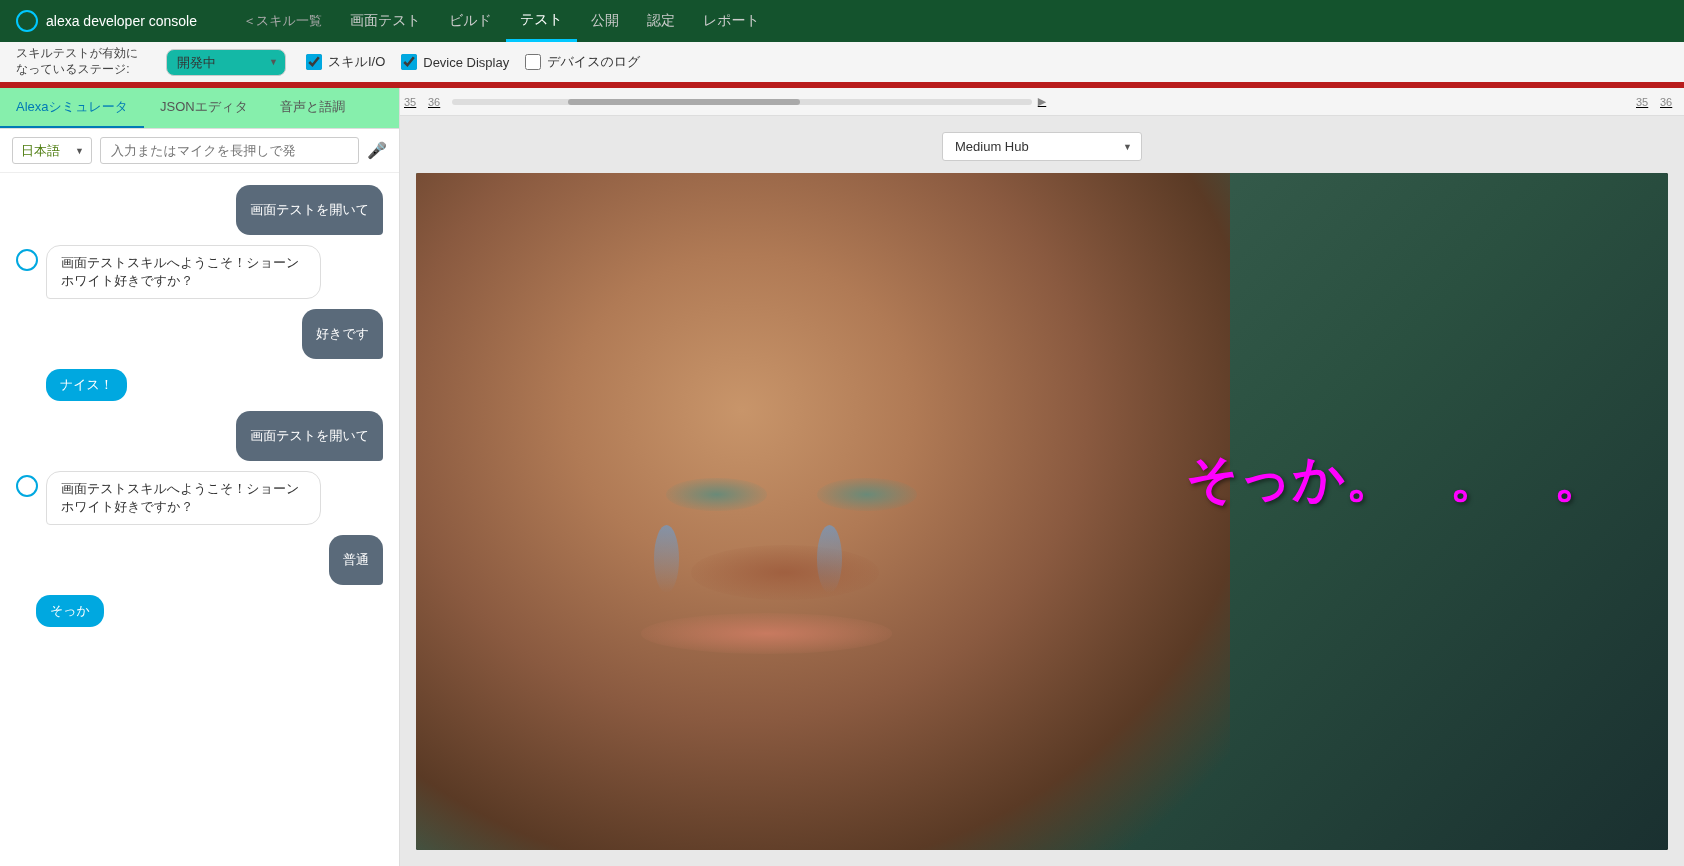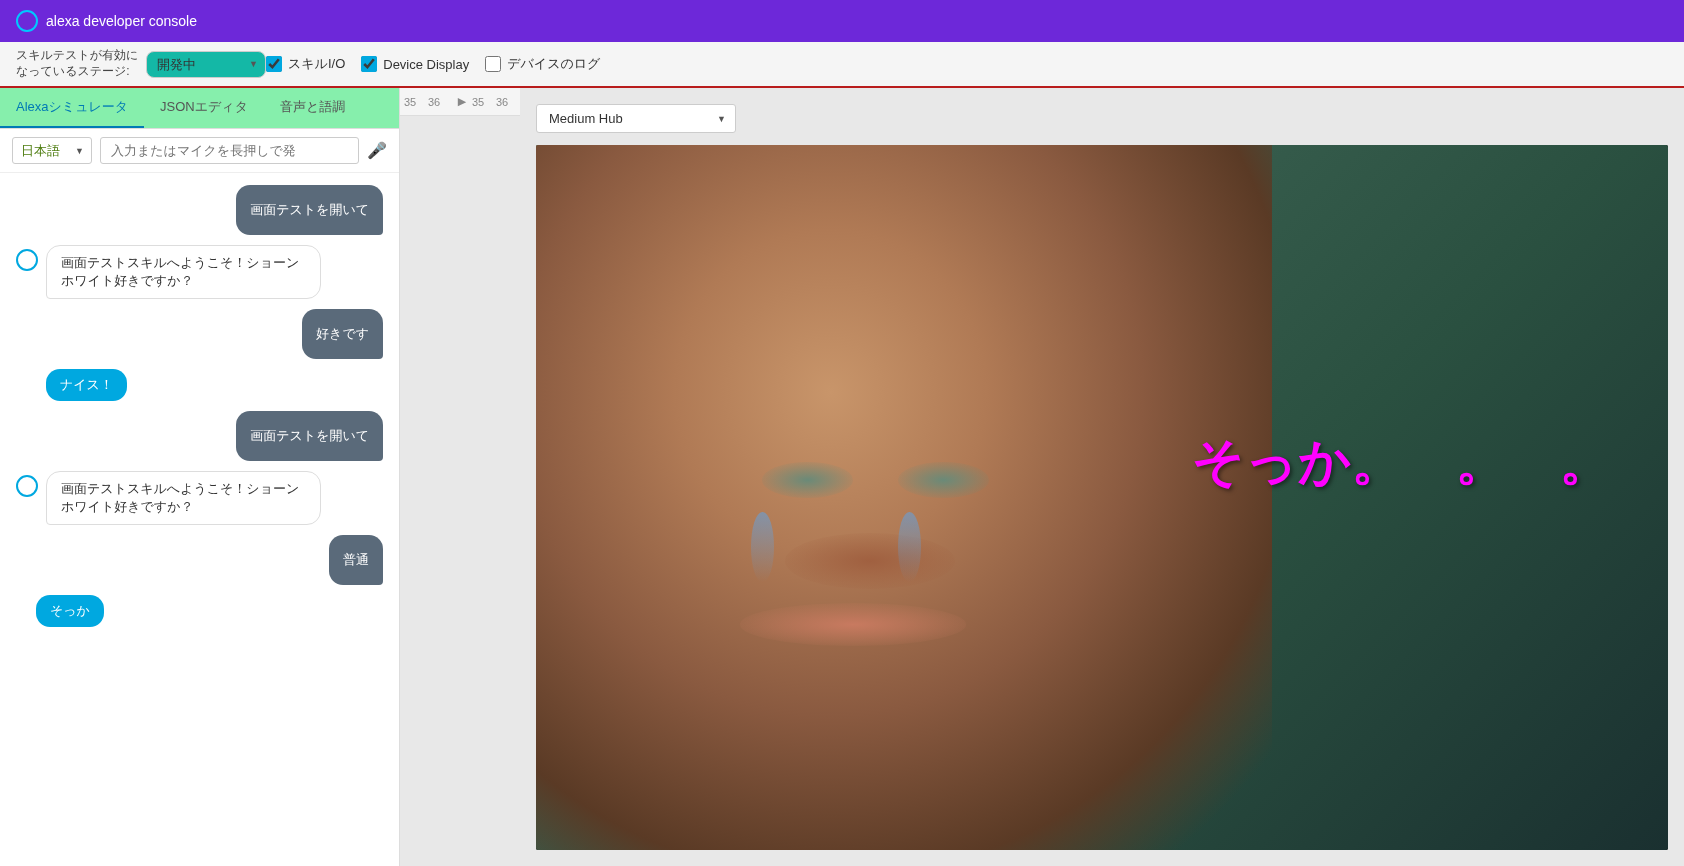--- a/index.html
+++ b/index.html
@@ -1,20 +1,20 @@
 <!DOCTYPE html>
 <html><head>
   <meta charset="utf-8">
   <style>
     * { box-sizing: border-box; margin: 0; padding: 0; }
     body { font-family: "Helvetica Neue", Arial, sans-serif; background: #f0f0f0; font-size: 14px; overflow: hidden; height: 866px; }
 
     
     .top-nav {
-      background: #6d28d9;
+      background: #14532d;
       color: white;
       display: flex;
       align-items: center;
       height: 42px;
       padding: 0 16px;
       gap: 24px;
     }
     .top-nav .logo {
       display: flex;
       align-items: center;
@@ -46,25 +46,26 @@
     }
     .nav-link.active {
       color: white;
       border-bottom: 3px solid #00c8ff;
     }
     .nav-link.back { color: #aaa; font-size: 13px; }
 
     
     .sub-toolbar {
       background: #f5f5f5;
-      border-bottom: 2px solid #b91c1c;
+      border-bottom: 6px solid #b91c1c;
       display: flex;
       align-items: center;
       height: 46px;
       padding: 0 16px;
+      gap: 20px;
     }
     .stage-label {
       font-size: 12px;
       color: #444;
       line-height: 1.3;
       max-width: 130px;
     }
     .stage-select {
       background: #14b8a6;
       border: 1px solid #ccc;
@@ -225,38 +226,39 @@
       padding: 7px 14px;
       border-radius: 14px;
       font-size: 13px;
       margin-left: 30px;
     }
 
     
     .right-panel {
       flex: 1;
       display: flex;
-      flex-direction: row;
+      flex-direction: column;
       background: #e8e8e8;
       overflow: hidden;
+      text-decoration: underline;
     }
 
     
     .device-display-area {
       flex: 1;
       display: flex;
       flex-direction: column;
       align-items: flex-end;
       padding: 16px;
       overflow: hidden;
     }
     .device-select-row {
       width: 100%;
       display: flex;
-      justify-content: flex-start;
+      justify-content: center;
       margin-bottom: 12px;
     }
     .device-select-wrapper {
       position: relative;
     }
     .device-select {
       background: white;
       border: 1px solid #ccc;
       border-radius: 3px;
       padding: 6px 32px 6px 12px;
@@ -356,20 +358,29 @@
       border-radius: 3px;
     }
   </style>
 </head>
 <body>
 
 <div class="top-nav">
   <div class="logo">
     <div class="logo-circle"></div>
     <span>alexa developer console</span>
+  </div>
+  <div class="nav-links">
+    <span class="nav-link back">＜スキル一覧</span>
+    <span class="nav-link">画面テスト</span>
+    <span class="nav-link">ビルド</span>
+    <span class="nav-link active">テスト</span>
+    <span class="nav-link">公開</span>
+    <span class="nav-link">認定</span>
+    <span class="nav-link">レポート</span>
   </div>
 </div>
 
 <div class="sub-toolbar">
   <span class="stage-label">スキルテストが有効になっているステージ:</span>
   <div class="select-wrapper">
     <select class="stage-select">
       <option>開発中</option>
     </select>
   </div>

